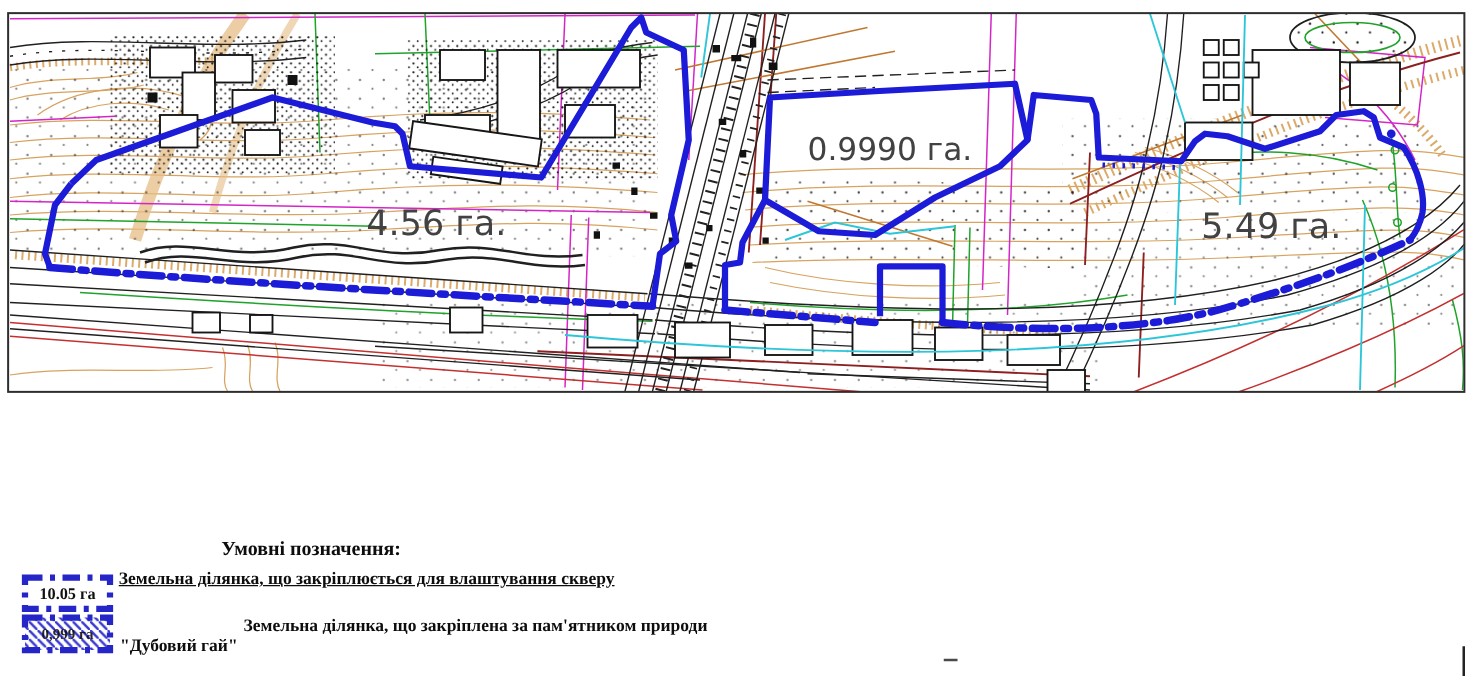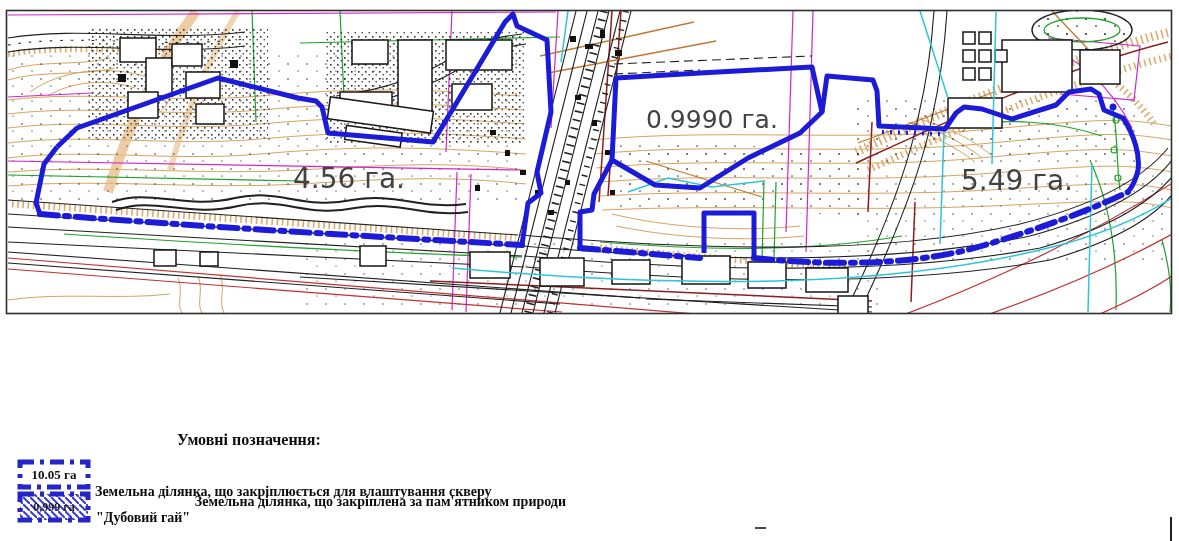--- a/index.html
+++ b/index.html
@@ -282,21 +282,21 @@
   <rect x="6.5" y="10.5" width="1165" height="303" fill="none" stroke="#2e2e2e" stroke-width="1.6"></rect>
 </svg>
 
 
 <div class="lg-title">Умовні позначення:</div>
 
 <svg class="lg-sym" style="top:458px;" width="76" height="33" viewBox="0 0 76 33">
   <rect x="4" y="4" width="68" height="25" fill="#fff" stroke="#2525c8" stroke-width="5" stroke-dasharray="14 6 4 6"></rect>
   <text x="38" y="21" text-anchor="middle" font-size="13" font-weight="bold" fill="#111" font-family="Liberation Serif,serif">10.05 га</text>
 </svg>
-<div class="lg-text" style="left:95px;top:484px;width:470px;">Земельна ділянка, що закріплюється для влаштування скверу</div>
+<div class="lg-text" style="left:95px;top:456px;width:470px;text-decoration:underline;">Земельна ділянка, що закріплюється для влаштування скверу</div>
 
 <svg class="lg-sym" style="top:490px;" width="76" height="34" viewBox="0 0 76 34">
   <defs>
     <pattern id="lhatch" width="7" height="7" patternUnits="userSpaceOnUse">
       <line x1="0" y1="0" x2="7" y2="7" stroke="#3a3ad0" stroke-width="2"></line>
     </pattern>
   </defs>
   <rect x="4" y="4" width="68" height="26" fill="url(#lhatch)" stroke="#2525c8" stroke-width="5" stroke-dasharray="14 6 4 6"></rect>
   <text x="38" y="21" text-anchor="middle" font-size="12" font-weight="bold" fill="#111" opacity="0.9" font-family="Liberation Serif,serif">0,999 га</text>
 </svg>

